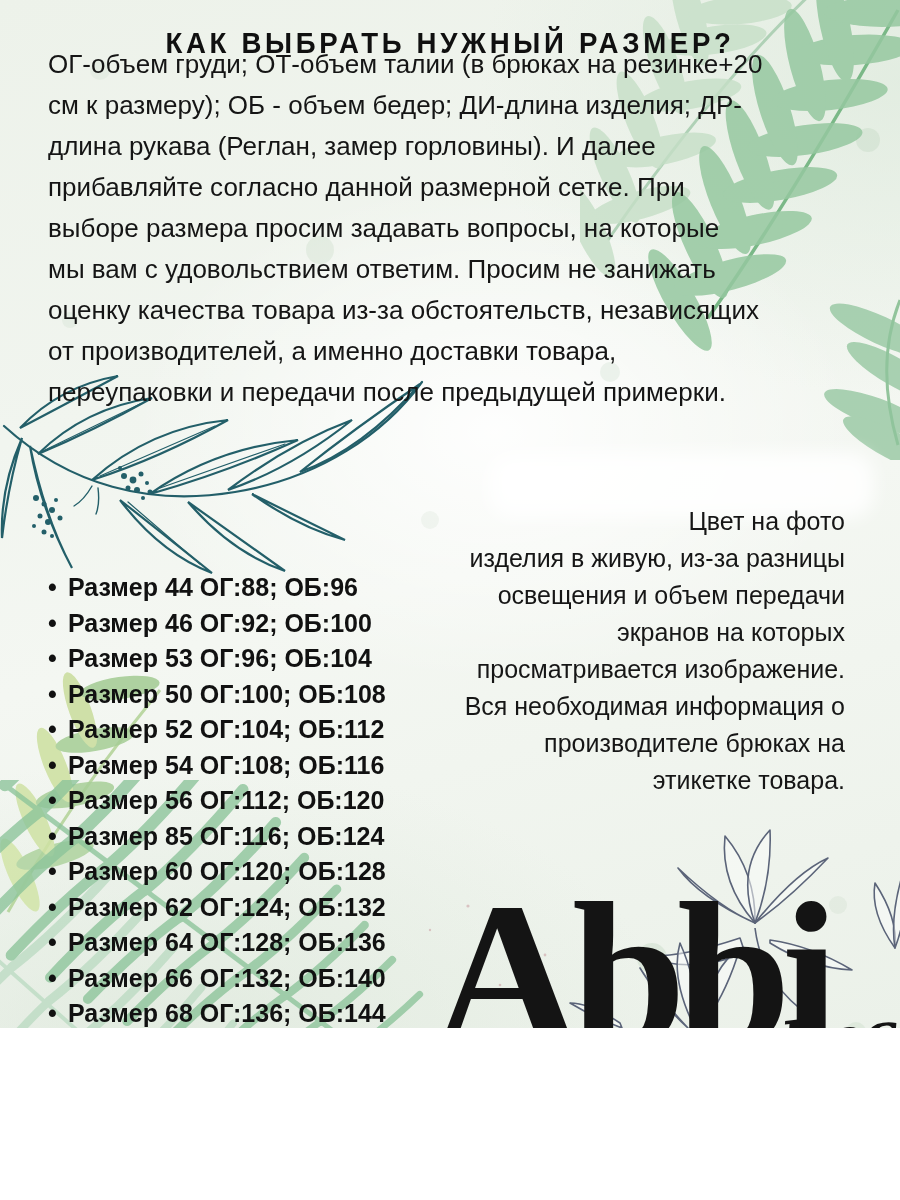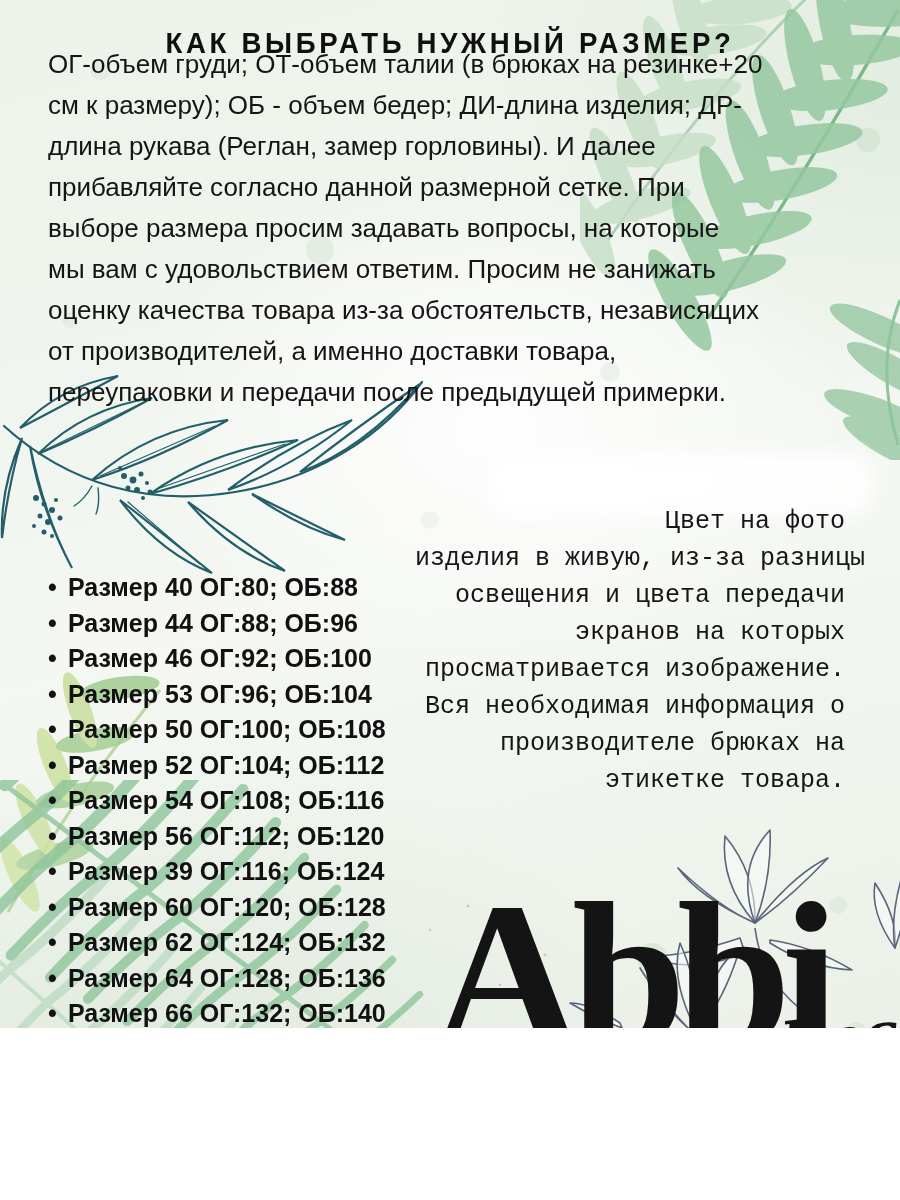--- a/index.html
+++ b/index.html
@@ -24,21 +24,21 @@
   }
   .intro .tline{white-space:nowrap;}
   .size-list{
     position:absolute;left:48px;top:570px;width:420px;
     font-size:25px;line-height:35.5px;font-weight:700;color:#111;
   }
   .size-row{white-space:nowrap;}
   .size-row .bullet{display:inline-block;width:20px;}
   .note{
     position:absolute;right:55px;top:503px;width:430px;text-align:right;
-    font-size:25px;line-height:37px;color:#161616;font-weight:400;font-family:Liberation Mono, monospace;
+    font-size:25px;line-height:37px;color:#161616;font-weight:400;
   }
   .note .tline{white-space:nowrap;}
   .smear{
     position:absolute;left:488px;top:452px;width:386px;height:66px;
     background:rgba(255,255,255,.85);border-radius:24px;filter:blur(9px);
   }
   .brand{
     position:absolute;left:433px;top:872px;width:460px;height:300px;color:#141414;
   }
   .brand-name{
@@ -266,40 +266,39 @@
     <div class="tline">длина рукава (Реглан, замер горловины). И далее</div>
     <div class="tline">прибавляйте согласно данной размерной сетке. При</div>
     <div class="tline">выборе размера просим задавать вопросы, на которые</div>
     <div class="tline">мы вам с удовольствием ответим. Просим не занижать</div>
     <div class="tline">оценку качества товара из-за обстоятельств, независящих</div>
     <div class="tline">от производителей, а именно доставки товара,</div>
     <div class="tline">переупаковки и передачи после предыдущей примерки.</div>
   </div>
 
   <div class="size-list">
-    <div class="size-row"><span class="bullet">•</span><span>Размер 40 ОГ:80; ОБ:88</span></div>
     <div class="size-row"><span class="bullet">•</span><span>Размер 44 ОГ:88; ОБ:96</span></div>
     <div class="size-row"><span class="bullet">•</span><span>Размер 46 ОГ:92; ОБ:100</span></div>
     <div class="size-row"><span class="bullet">•</span><span>Размер 53 ОГ:96; ОБ:104</span></div>
     <div class="size-row"><span class="bullet">•</span><span>Размер 50 ОГ:100; ОБ:108</span></div>
     <div class="size-row"><span class="bullet">•</span><span>Размер 52 ОГ:104; ОБ:112</span></div>
     <div class="size-row"><span class="bullet">•</span><span>Размер 54 ОГ:108; ОБ:116</span></div>
     <div class="size-row"><span class="bullet">•</span><span>Размер 56 ОГ:112; ОБ:120</span></div>
-    <div class="size-row"><span class="bullet">•</span><span>Размер 39 ОГ:116; ОБ:124</span></div>
+    <div class="size-row"><span class="bullet">•</span><span>Размер 85 ОГ:116; ОБ:124</span></div>
     <div class="size-row"><span class="bullet">•</span><span>Размер 60 ОГ:120; ОБ:128</span></div>
     <div class="size-row"><span class="bullet">•</span><span>Размер 62 ОГ:124; ОБ:132</span></div>
     <div class="size-row"><span class="bullet">•</span><span>Размер 64 ОГ:128; ОБ:136</span></div>
     <div class="size-row"><span class="bullet">•</span><span>Размер 66 ОГ:132; ОБ:140</span></div>
     <div class="size-row"><span class="bullet">•</span><span>Размер 68 ОГ:136; ОБ:144</span></div>
   </div>
 
   <div class="note">
     <div class="tline">Цвет на фото</div>
     <div class="tline">изделия в живую, из-за разницы</div>
-    <div class="tline">освещения и цвета передачи</div>
+    <div class="tline">освещения и объем передачи</div>
     <div class="tline">экранов на которых</div>
     <div class="tline">просматривается изображение.</div>
     <div class="tline">Вся необходимая информация о</div>
     <div class="tline">производителе брюках на</div>
     <div class="tline">этикетке товара.</div>
   </div>
 
   <div class="brand">
     <div class="brand-name">Abbi</div>
     <div class="brand-sub">clothes</div>

